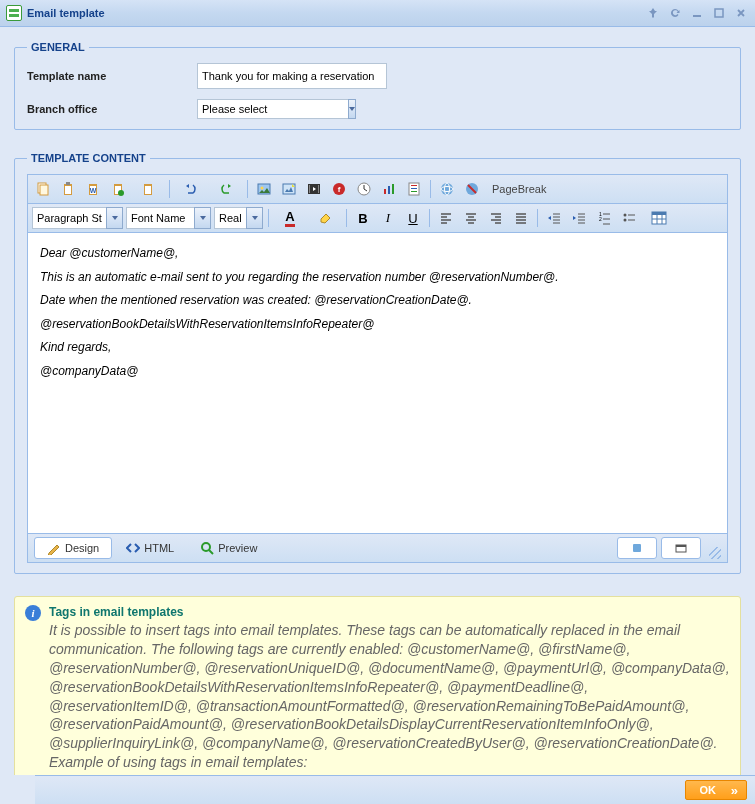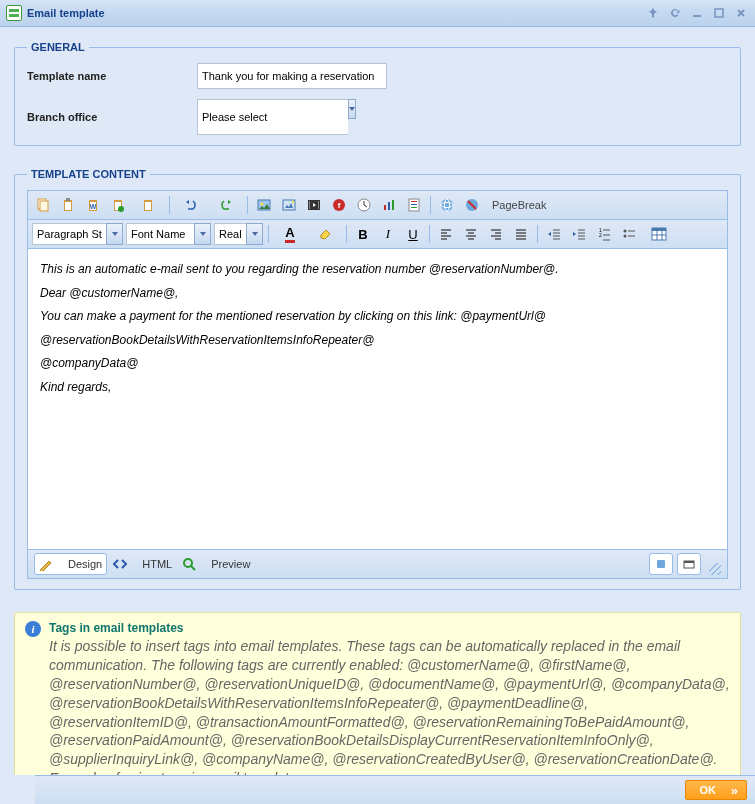--- a/index.html
+++ b/index.html
@@ -99,21 +99,21 @@
   padding: 2px 4px;
   font-family: inherit;
   font-size: 11px;
 }
 .combo {
   display: flex;
   width: 155px;
 }
 .combo input {
   flex: 1;
-  height: 36px;
+  height: 20px;
   border: 1px solid #b5c5d6;
   border-right: none;
   padding: 2px 4px;
   font-family: inherit;
   font-size: 11px;
 }
 .combo-arrow {
   width: 17px;
   height: 20px;
   border: 1px solid #8eaace;
@@ -194,22 +194,22 @@
   background: linear-gradient(to bottom, #dfe8f6, #cddff3);
   border-top: 1px solid #99bbe8;
   padding: 3px 6px;
   display: flex;
   align-items: center;
   gap: 2px;
 }
 .etab {
   display: flex;
   align-items: center;
-  gap: 15px;
-  padding: 3px 4px;
+  gap: 4px;
+  padding: 3px 12px;
   cursor: pointer;
   font-size: 11px;
   color: #333;
   border-radius: 3px;
 }
 .etab.active {
   background: #fff;
   border: 1px solid #99bbe8;
 }
 .etab-spacer { flex: 1; }
@@ -537,26 +537,26 @@
           <div class="tb-btn tb-btn-wide">
               <svg width="16" height="14">
                 <rect x="1" y="1" width="14" height="12" fill="#fff" stroke="#4a7ab0"></rect>
                 <rect x="1" y="1" width="14" height="3" fill="#4a7ab0"></rect>
                 <path d="M1 8h14M6 1v12M11 1v12" stroke="#4a7ab0"></path>
               </svg>
             </div>
         </div>
 
         <div class="editor-body">
+          <p class="italic">Dear @customerName@,</p>
           <p class="italic">This is an automatic e-mail sent to you regarding the reservation number @reservationNumber@.</p>
-          <p class="italic">Dear @customerName@,</p>
-          <p class="italic">You can make a payment for the mentioned reservation by clicking on this link: @paymentUrl@</p>
+          <p class="italic">Date when the mentioned reservation was created: @reservationCreationDate@.</p>
           <p class="italic">@reservationBookDetailsWithReservationItemsInfoRepeater@</p>
+          <p class="italic">Kind regards,</p>
           <p class="italic">@companyData@</p>
-          <p class="italic">Kind regards,</p>
         </div>
 
         <div class="editor-tabs">
           <div class="etab active">
             <svg width="14" height="14">
                 <path d="M2 12l8-8 2 2-8 8-3 1z" fill="#e8b34a" stroke="#b08a2a"></path>
               </svg>
             <span>Design</span>
           </div>
           <div class="etab">

